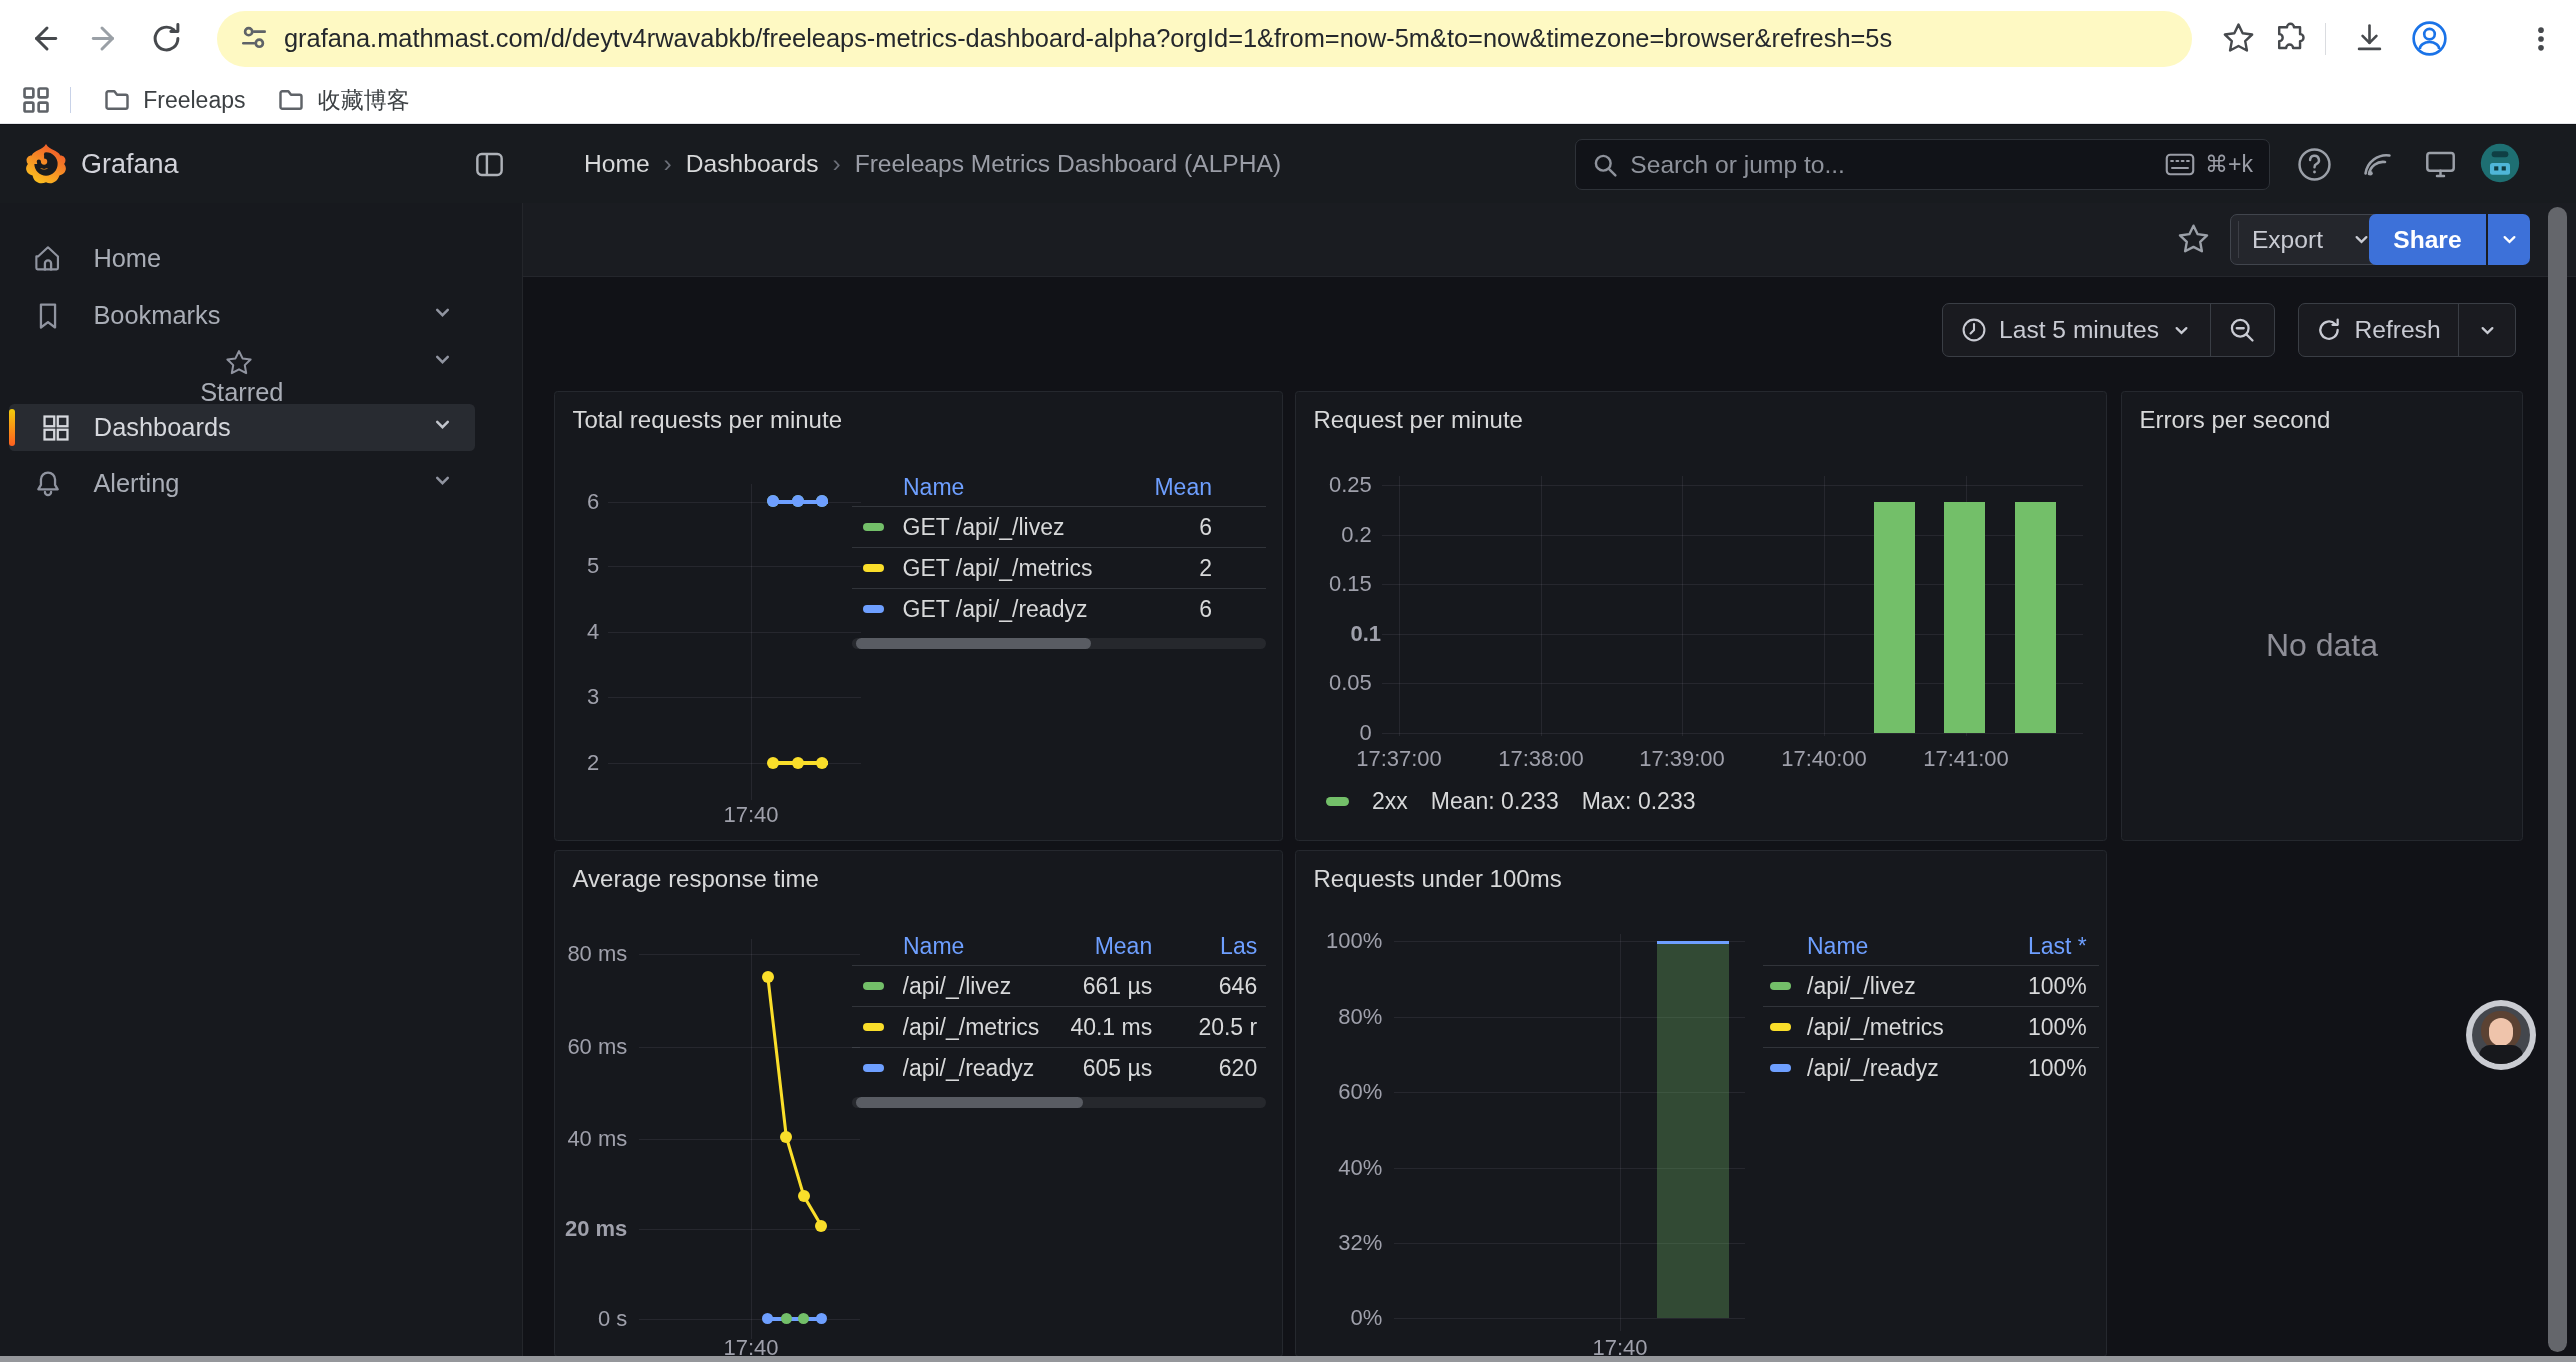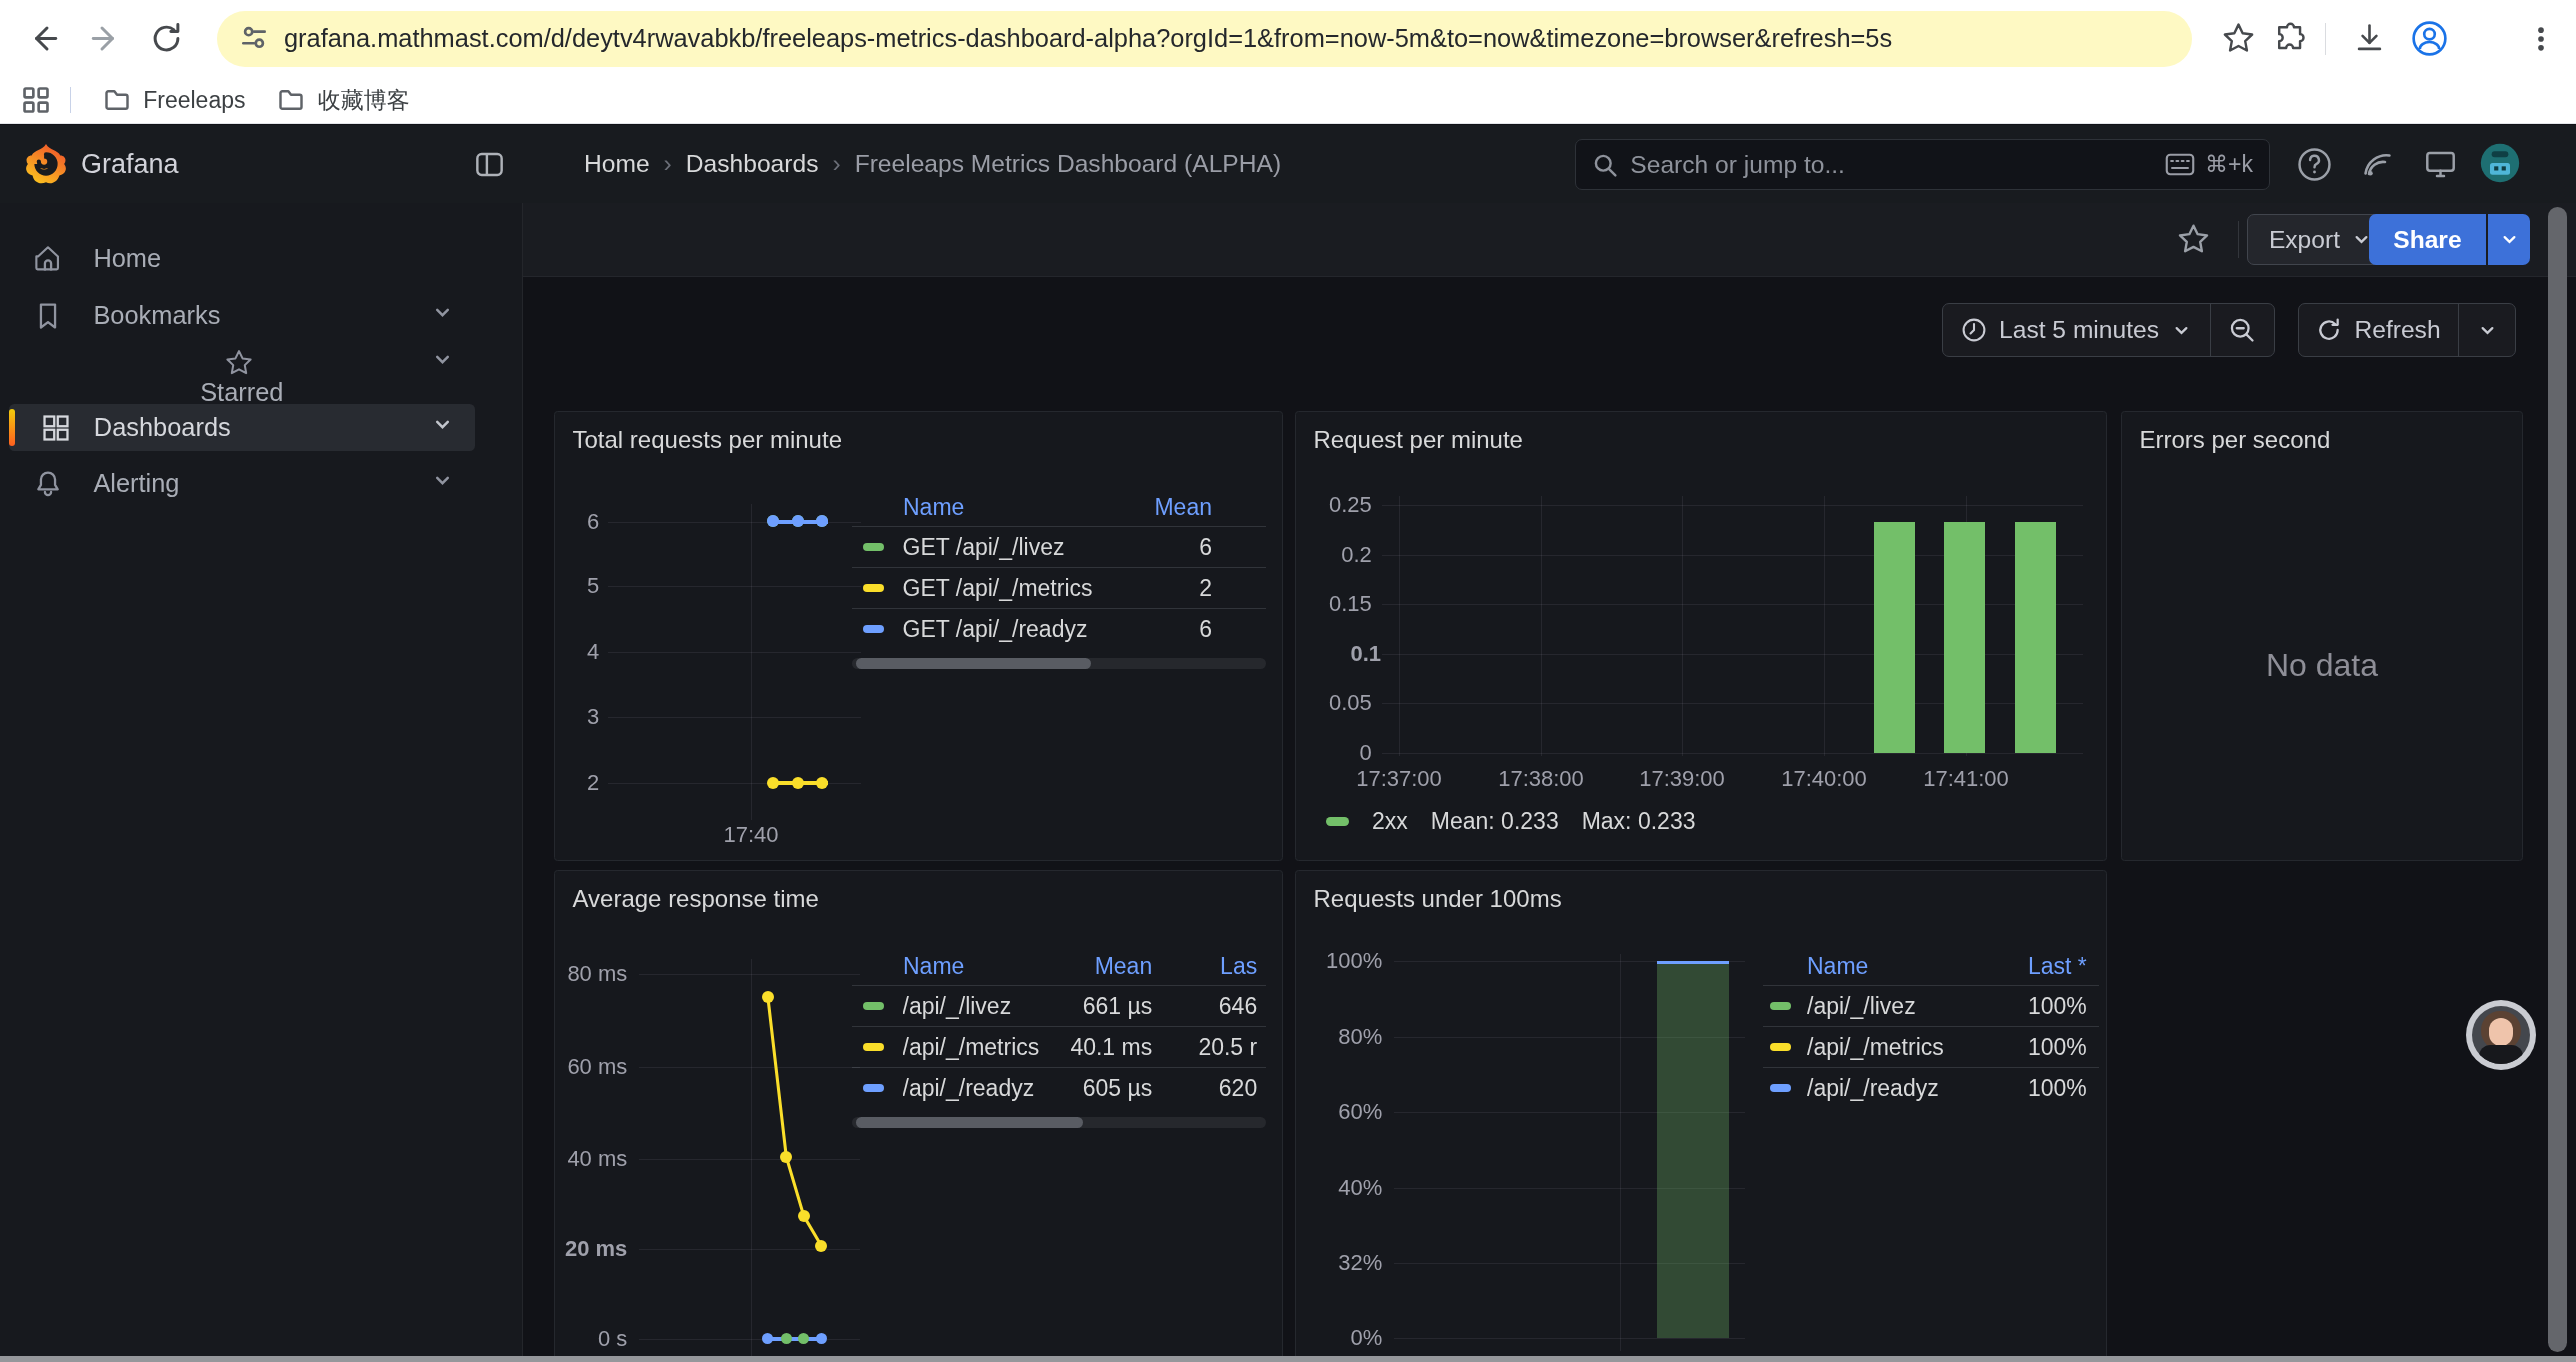--- a/index.html
+++ b/index.html
@@ -48,33 +48,33 @@
   .sb-item.active::before { content:""; position:absolute; left:0; top:5.3px; bottom:5.3px;
     width:6.1px; border-radius:3.5px; background:linear-gradient(180deg,#f2cc0c,#ff5f1f); }
   .sb-item.active .sb-ic { margin-left:32px; margin-right:23px; }
   .sb-chev { position:absolute; right:21px; color:#9094a0; }
 
   
   .g-content { position:absolute; left:523px; top:203px; width:2053px; height:1159px;
     background:#111217; overflow:hidden; }
   .subheader { position:absolute; left:0; top:0; width:2053px; height:74px;
     background:#1a1c21; border-bottom:0.9px solid #24262c; }
-  .btn { display:flex; align-items:center; justify-content:center; gap:11px;
+  .btn { display:flex; align-items:center; justify-content:center; gap:28px;
     height:51px; border-radius:7px; font-size:24.6px; color:#c9cbd3;
     background:rgba(204,204,220,0.06); border:0.9px solid #41454d; padding:0 21px; }
   .btn-blue { background:#3d71d9; border:none; color:#ffffff; font-weight:600; }
   .timebar { position:absolute; top:100px; right:60px; height:54px; display:flex; gap:23px;align-items:center; }
   .tb-group { display:flex; height:54px; border:0.9px solid #3a3e45; border-radius:7px;
     background:rgba(204,204,220,0.05); overflow:hidden; }
   .tb-seg { display:flex; align-items:center; gap:12.3px; padding:0 17.5px; color:#c9cbd3;
     font-size:24.6px; font-weight:500; }
   .tb-div { width:0.9px; background:#3a3e45; }
 
   
-  .panel { position:absolute; background:#16181d; border:0.9px solid #25282e; border-radius:3.5px;margin-top:20px; }
+  .panel { position:absolute; background:#16181d; border:0.9px solid #25282e; border-radius:3.5px; }
   .panel-title { position:absolute; left:17.5px; top:14px; font-size:24px; font-weight:500; color:#d8d9da; }
   .nodata { position:absolute; left:0; right:0; text-align:center; font-size:32px; color:#8e8e97; }
   .ytick { position:absolute; font-size:22px; color:#9fa0ab; text-align:right; transform:translateY(-50%); }
   .xtick { position:absolute; font-size:22px; color:#9fa0ab; transform:translateX(-50%); }
   .hgrid { position:absolute; height:0.9px; background:rgba(204,204,220,0.09); }
   .vgrid { position:absolute; width:0.9px; background:rgba(204,204,220,0.09); }
 
   .legend { position:absolute; font-size:23px; color:#d8d9da; }
   .lg-head { display:flex; align-items:center; height:37px; color:#6e9fff; font-weight:500; }
   .lg-row { display:flex; align-items:center; height:41px; border-top:0.9px solid #31343a; }

